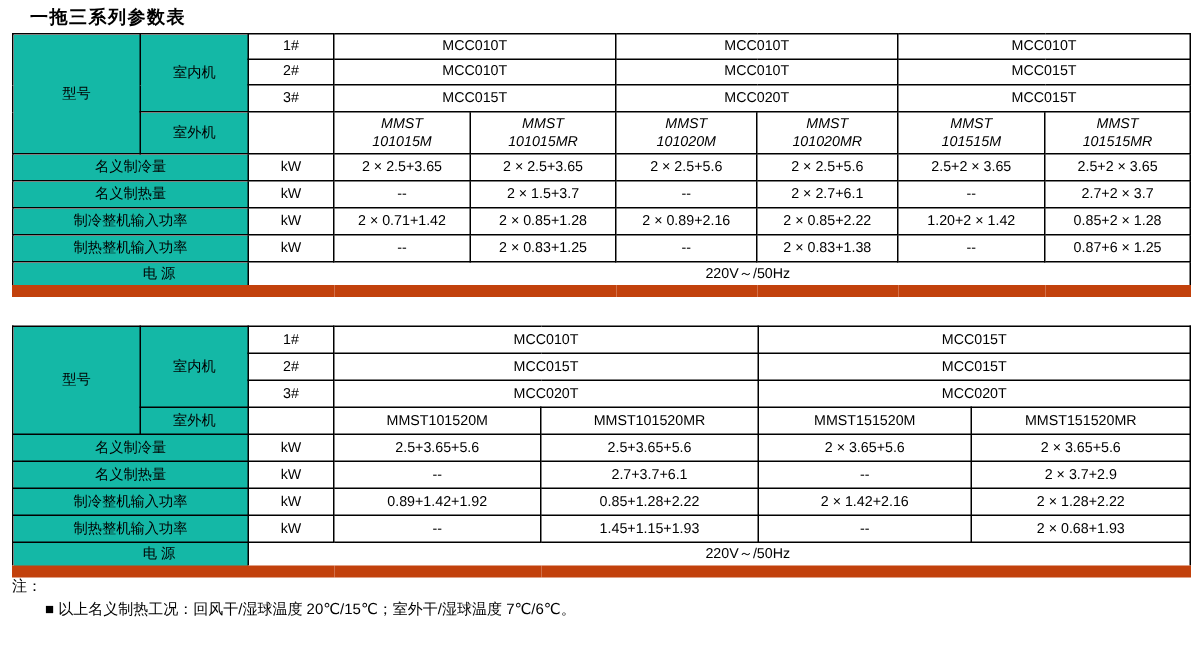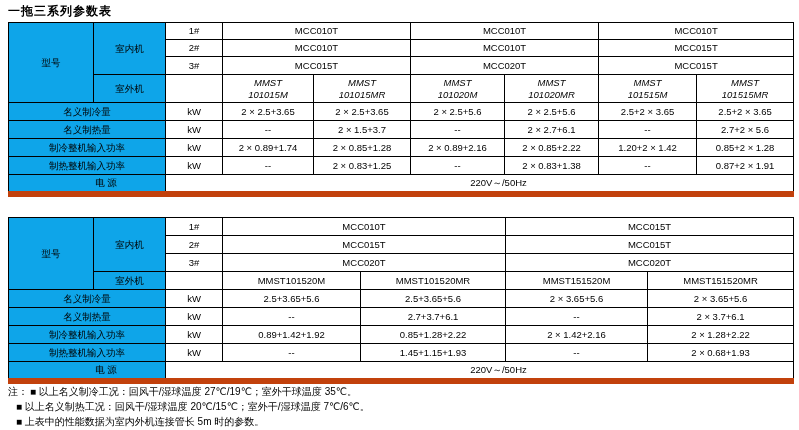--- a/index.html
+++ b/index.html
@@ -2,49 +2,49 @@
 <html><head>
 <meta charset="utf-8">
 <style>
   html,body { margin:0; padding:0; }
   body {
     width:799px; height:430px; background:#ffffff; color:#000;
     font-family:"Liberation Sans","DejaVu Sans",sans-serif;
     position:relative; overflow:hidden;
   }
   .title {
-    position:absolute; left:8px; top:3px;
+    position:absolute; left:20px; top:3px;
     font-size:12px; font-weight:bold; letter-spacing:1px;
   }
   table.spec {
     position:absolute; left:8px;
     border-collapse:collapse; table-layout:fixed;
     width:785px;
   }
   #table1 { top:22px; }
   #table2 { top:217px; }
   td {
     border:1px solid #000;
     font-size:9.5px; text-align:center; vertical-align:middle;
     padding:0 2px; overflow:hidden; line-height:1.2;
   }
-  tr.last td { border-bottom:6px solid #c2410c;padding-left:40px; }
-  td.hd { background:#0ea5e9; }
+  tr.last td { border-bottom:8px solid #c2410c;padding-left:40px; }
+  td.hd { background:#14b8a6; }
   td.pre { white-space:pre-line;font-style:italic; }
   tr.r17 { height:17px; }
   tr.r18 { height:18px; }
   tr.r19 { height:19px; }
   tr.r28 { height:28px; }
   .notes {
     position:absolute; left:8px; top:384px;
     font-size:10px; line-height:15px; white-space:nowrap;
   }
   .note-line { display:flex; }
   .note-prefix { width:22px; flex:0 0 22px; }
-  .note-indent { margin-left:8px; }
+  .note-indent { margin-left:22px; }
 </style>
 </head>
 <body>
 
 <div class="title">一拖三系列参数表</div>
 
 <table class="spec" id="table1">
   <colgroup>
     <col style="width:85px">
       <col style="width:72px">
@@ -104,41 +104,41 @@
     <td>2.5+2 × 3.65</td>
   </tr>
   <tr class="r18">
     <td class="hd" colspan="2">名义制热量</td>
     <td>kW</td>
     <td>--</td>
     <td>2 × 1.5+3.7</td>
     <td>--</td>
     <td>2 × 2.7+6.1</td>
     <td>--</td>
-    <td>2.7+2 × 5.6</td>
+    <td>2.7+2 × 3.7</td>
   </tr>
   <tr class="r18">
     <td class="hd" colspan="2">制冷整机输入功率</td>
     <td>kW</td>
-    <td>2 × 0.89+1.74</td>
+    <td>2 × 0.71+1.42</td>
     <td>2 × 0.85+1.28</td>
     <td>2 × 0.89+2.16</td>
     <td>2 × 0.85+2.22</td>
     <td>1.20+2 × 1.42</td>
     <td>0.85+2 × 1.28</td>
   </tr>
   <tr class="r18">
     <td class="hd" colspan="2">制热整机输入功率</td>
     <td>kW</td>
     <td>--</td>
     <td>2 × 0.83+1.25</td>
     <td>--</td>
     <td>2 × 0.83+1.38</td>
     <td>--</td>
-    <td>0.87+2 × 1.91</td>
+    <td>0.87+6 × 1.25</td>
   </tr>
   <tr class="r19 last">
     <td class="hd" colspan="2">电 源</td>
     <td colspan="7">220V～/50Hz</td>
   </tr>
 </tbody>
   </table>
 
 <table class="spec" id="table2">
   <colgroup>
@@ -183,21 +183,21 @@
     <td>2.5+3.65+5.6</td>
     <td>2 × 3.65+5.6</td>
     <td>2 × 3.65+5.6</td>
   </tr>
   <tr class="r18">
     <td class="hd" colspan="2">名义制热量</td>
     <td>kW</td>
     <td>--</td>
     <td>2.7+3.7+6.1</td>
     <td>--</td>
-    <td>2 × 3.7+6.1</td>
+    <td>2 × 3.7+2.9</td>
   </tr>
   <tr class="r18">
     <td class="hd" colspan="2">制冷整机输入功率</td>
     <td>kW</td>
     <td>0.89+1.42+1.92</td>
     <td>0.85+1.28+2.22</td>
     <td>2 × 1.42+2.16</td>
     <td>2 × 1.28+2.22</td>
   </tr>
   <tr class="r18">
@@ -211,21 +211,17 @@
   <tr class="r19 last">
     <td class="hd" colspan="2">电 源</td>
     <td colspan="5">220V～/50Hz</td>
   </tr>
 </tbody>
   </table>
 
 <div class="notes">
   <div class="note-line">
     <span class="note-prefix">注：</span>
-    <span>■ 以上名义制冷工况：回风干/湿球温度 27℃/19℃；室外干球温度 35℃。</span>
   </div>
   <div class="note-line">
     <span class="note-indent">■ 以上名义制热工况：回风干/湿球温度 20℃/15℃；室外干/湿球温度 7℃/6℃。</span>
   </div>
-  <div class="note-line">
-    <span class="note-indent">■ 上表中的性能数据为室内外机连接管长 5m 时的参数。</span>
-  </div>
 </div>
 
 </body></html>

